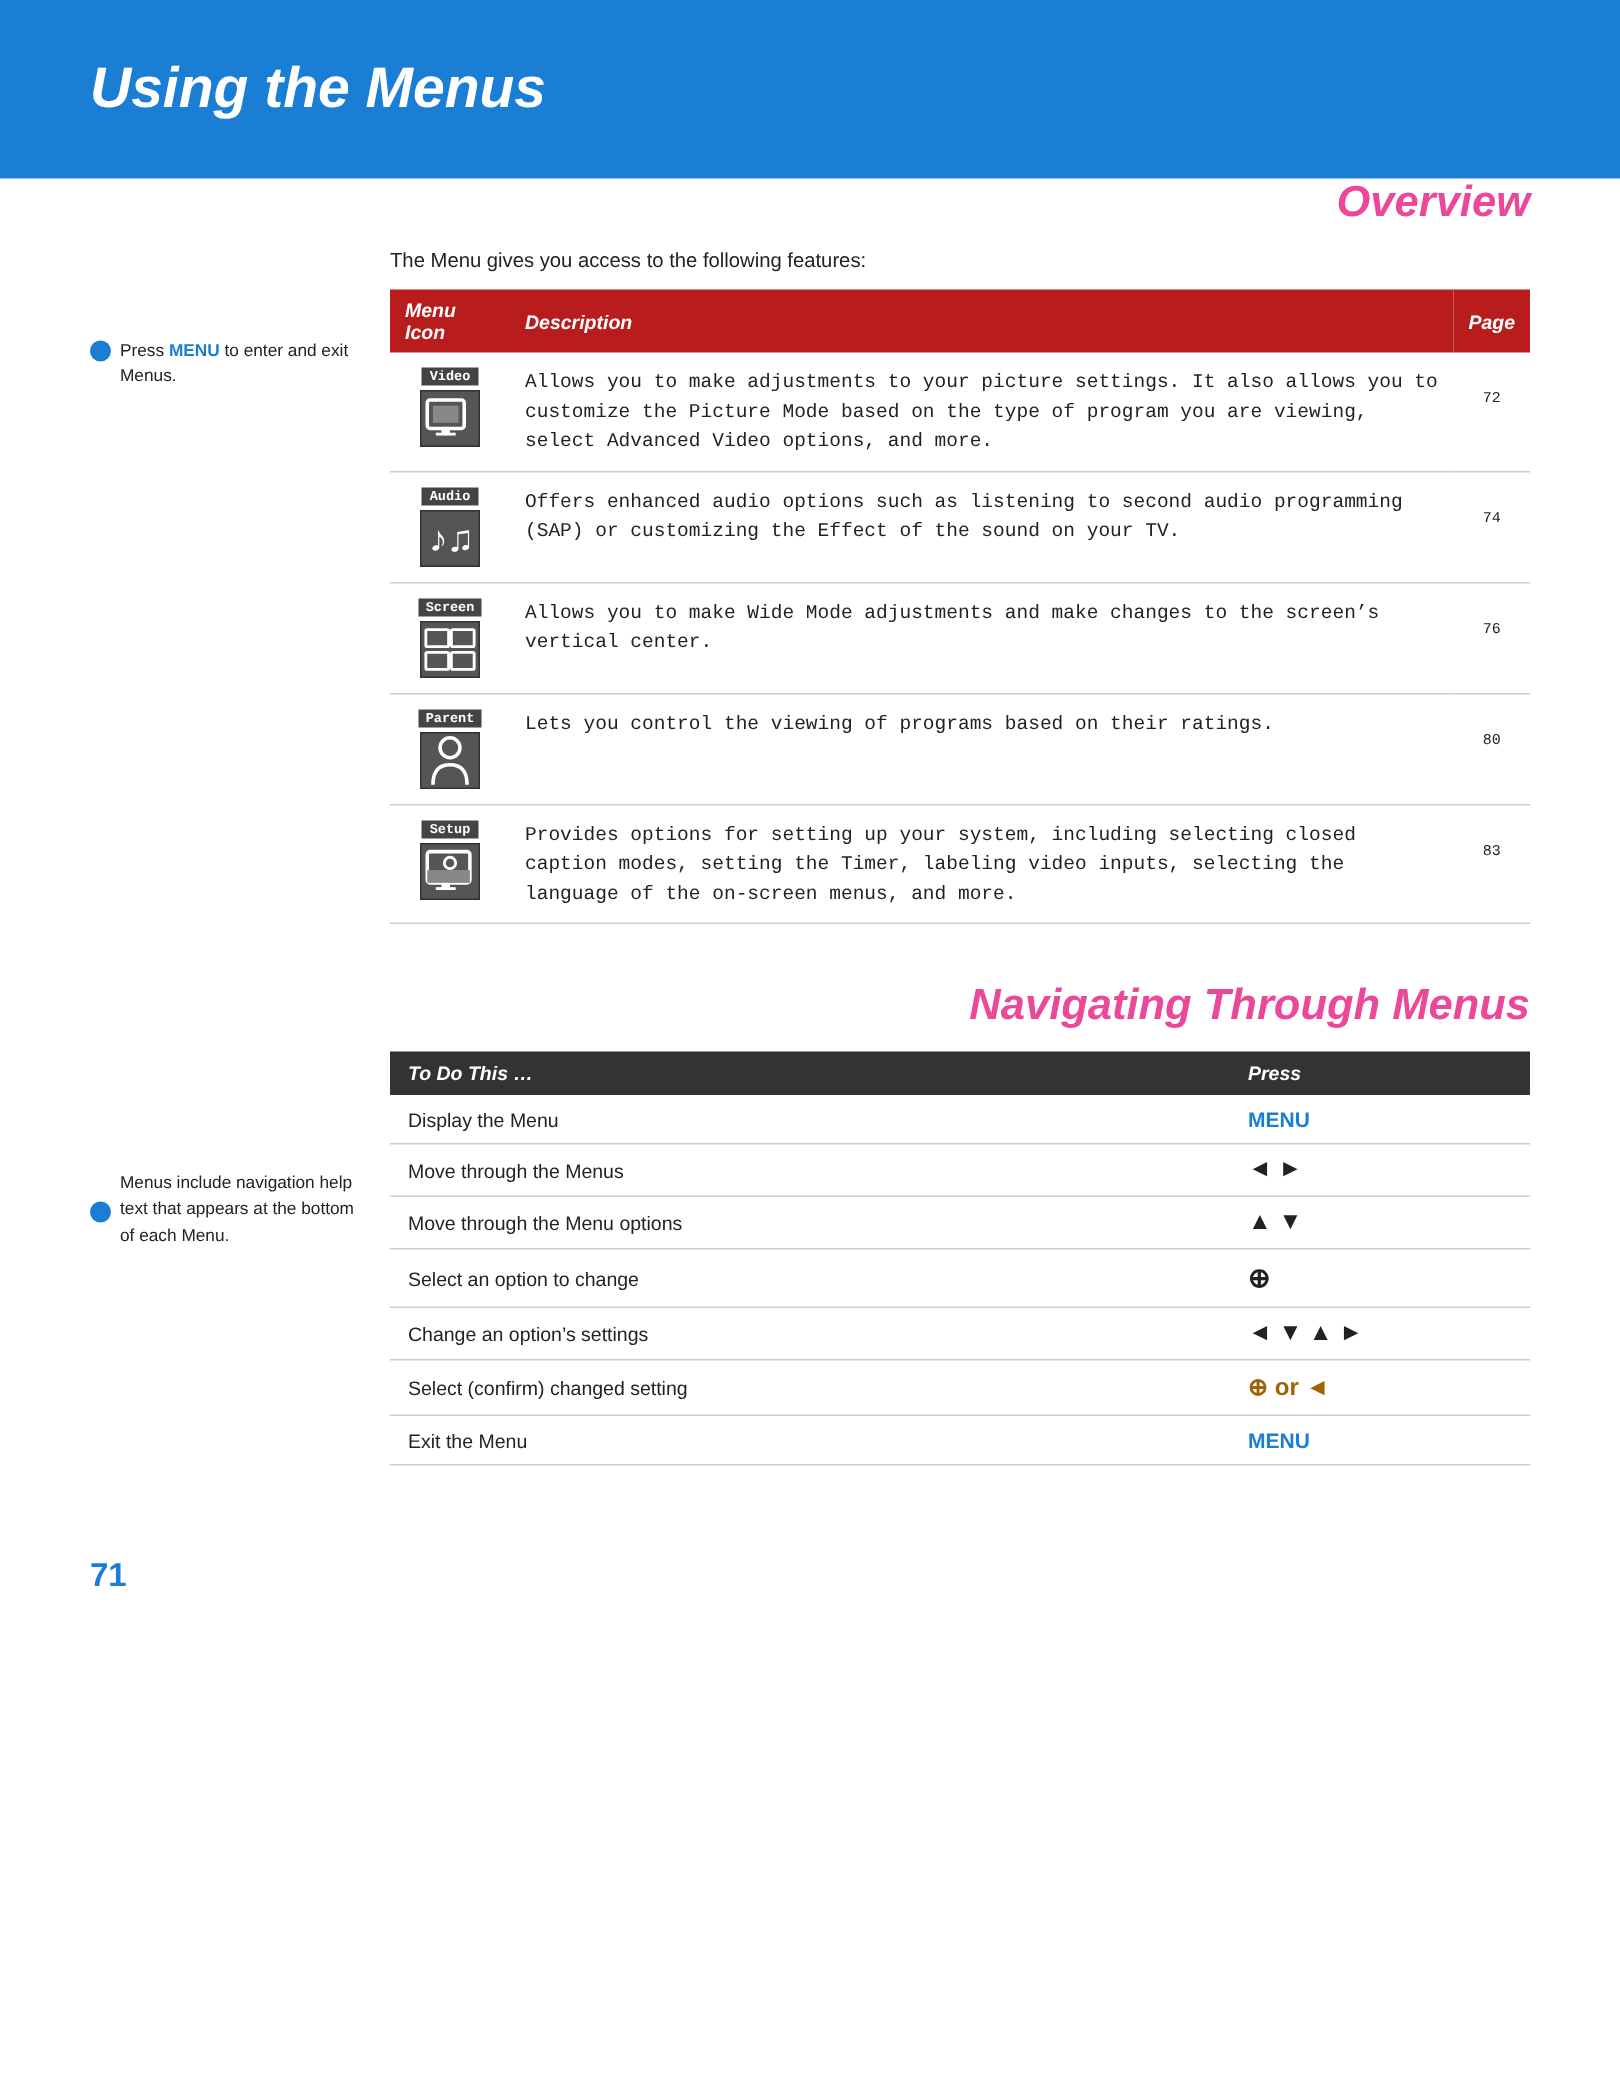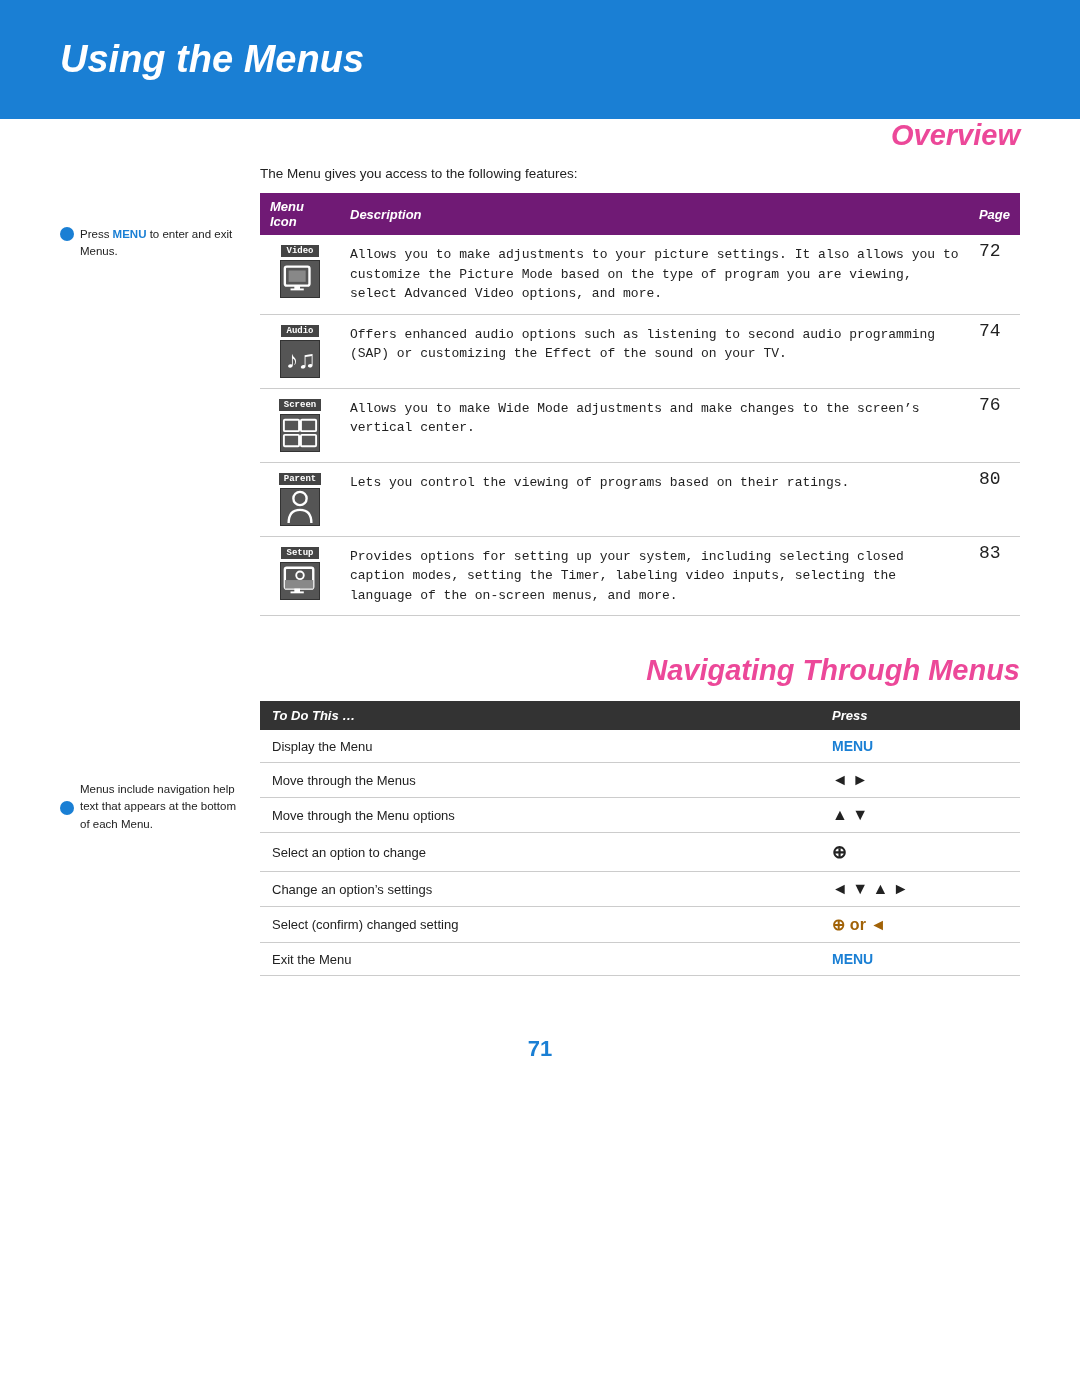--- a/index.html
+++ b/index.html
@@ -82,21 +82,21 @@
 
     .overview-table-wrap {
       flex: 1;
     }
     .overview-table {
       width: 100%;
       border-collapse: collapse;
       font-size: 13px;
     }
     .overview-table thead tr {
-      background: #701a75;
+      background: #b91c1c;
       color: #fff;
     }
     .overview-table thead th {
       padding: 6px 10px;
       text-align: left;
       font-style: italic;
       font-weight: bold;
       font-size: 13px;
     }
     .overview-table thead th.page-col {
@@ -113,25 +113,25 @@
     .overview-table tbody td.icon-cell {
       width: 80px;
       text-align: center;
       vertical-align: top;
     }
     .overview-table tbody td.desc-cell {
       font-size: 13px;
       line-height: 1.5;
     }
     .overview-table tbody td.page-cell {
-      text-align: left;
+      text-align: center;
       width: 40px;
-      font-size: 18px;
+      font-size: 10px;
       vertical-align: top;
-      padding-top: 6px;
+      padding-top: 26px;
     }
 
     
     .menu-icon-container {
       display: flex;
       flex-direction: column;
       align-items: center;
       gap: 3px;
     }
     .menu-icon-label {
@@ -208,21 +208,21 @@
       font-size: 13px;
     }
     .nav-table tbody td.press-td {
       color: #1a7fd4;
       font-weight: bold;
       font-size: 14px;
     }
 
     
     .page-footer {
-      text-align: center;
+      text-align: left;
       padding: 20px 60px;
       margin-top: 30px;
     }
     .page-number {
       font-size: 22px;
       font-weight: bold;
       color: #1a7fd4;
     }
   </style>
 </head>

